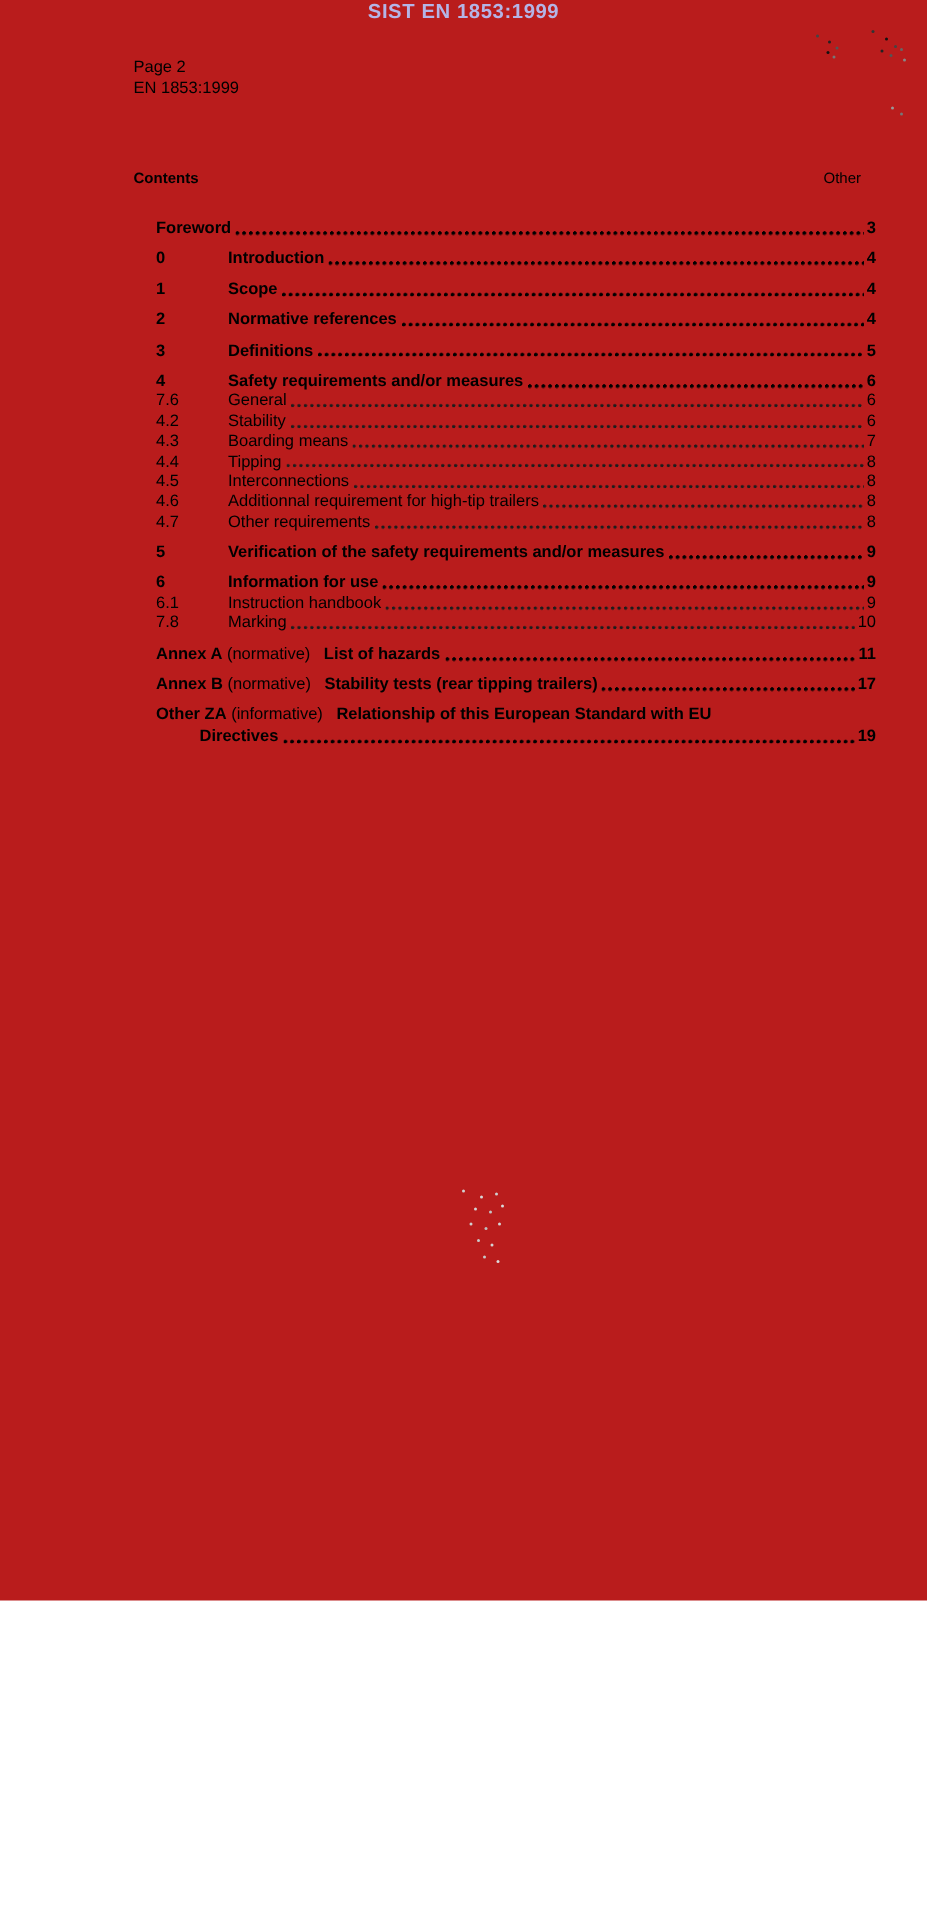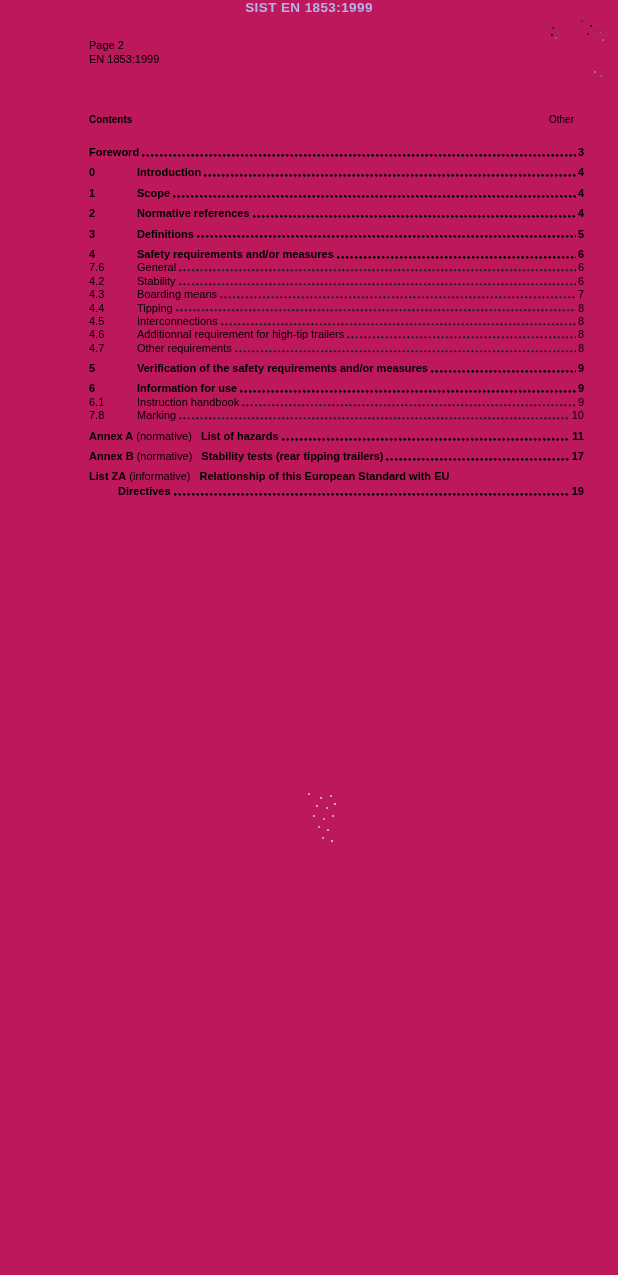--- a/index.html
+++ b/index.html
@@ -1,20 +1,20 @@
 <!DOCTYPE html>
 <html><head>
 <meta charset="utf-8">
 <style>
   html,body{margin:0;padding:0;}
   body{background:#ffffff;}
   .page{
     position:relative;
-    width:618px;height:1275px;
-    background:#be185d;
+    width:618px;height:1067px;
+    background:#b91c1c;
     overflow:hidden;
     font-family:"Liberation Sans","DejaVu Sans",sans-serif;
     color:#000;
   }
   
   .watermark{
     position:absolute;top:0;left:0;right:0;
     text-align:center;
     font-size:13.5px;font-weight:bold;letter-spacing:0.4px;
     color:#b4b4e6;
@@ -34,20 +34,21 @@
   .contents-header .page-label{padding-right:10px;}
   
   .toc{
     position:absolute;left:89px;top:146px;width:495px;
     font-size:11px;
   }
   .toc-row{
     display:flex;align-items:baseline;
     height:13.4px;line-height:13.4px;
     white-space:nowrap;
+    margin-left:15px;
   }
   .toc-row.gap{margin-top:7px;}
   .toc-row.indent2{padding-left:29px;margin-top:1.5px;}
   .toc-num{flex:none;width:48px;}
   .toc-title{flex:none;}
   .b{font-weight:bold;}
   .pad{margin-left:9px;}
   .leader{
     flex:1 1 auto;align-self:flex-end;
     height:3px;margin:0 2px 2.5px 3px;
@@ -198,21 +199,21 @@
       <span class="toc-page b">11</span>
     </div>
       <div class="toc-row gap bold-row">
 
       <span class="toc-title"><span class="b">Annex B</span><span> (normative)</span><span class="b pad">Stability tests (rear tipping trailers)</span></span>
       <span class="leader"></span>
       <span class="toc-page b">17</span>
     </div>
       <div class="toc-row gap bold-row">
 
-      <span class="toc-title"><span class="b">List ZA</span><span> (informative)</span><span class="b pad">Relationship of this European Standard with EU</span></span>
+      <span class="toc-title"><span class="b">Other ZA</span><span> (informative)</span><span class="b pad">Relationship of this European Standard with EU</span></span>
 
     </div>
       <div class="toc-row bold-row indent2">
 
       <span class="toc-title"><span class="b">Directives</span></span>
       <span class="leader"></span>
       <span class="toc-page b">19</span>
     </div>
     </div>
 

